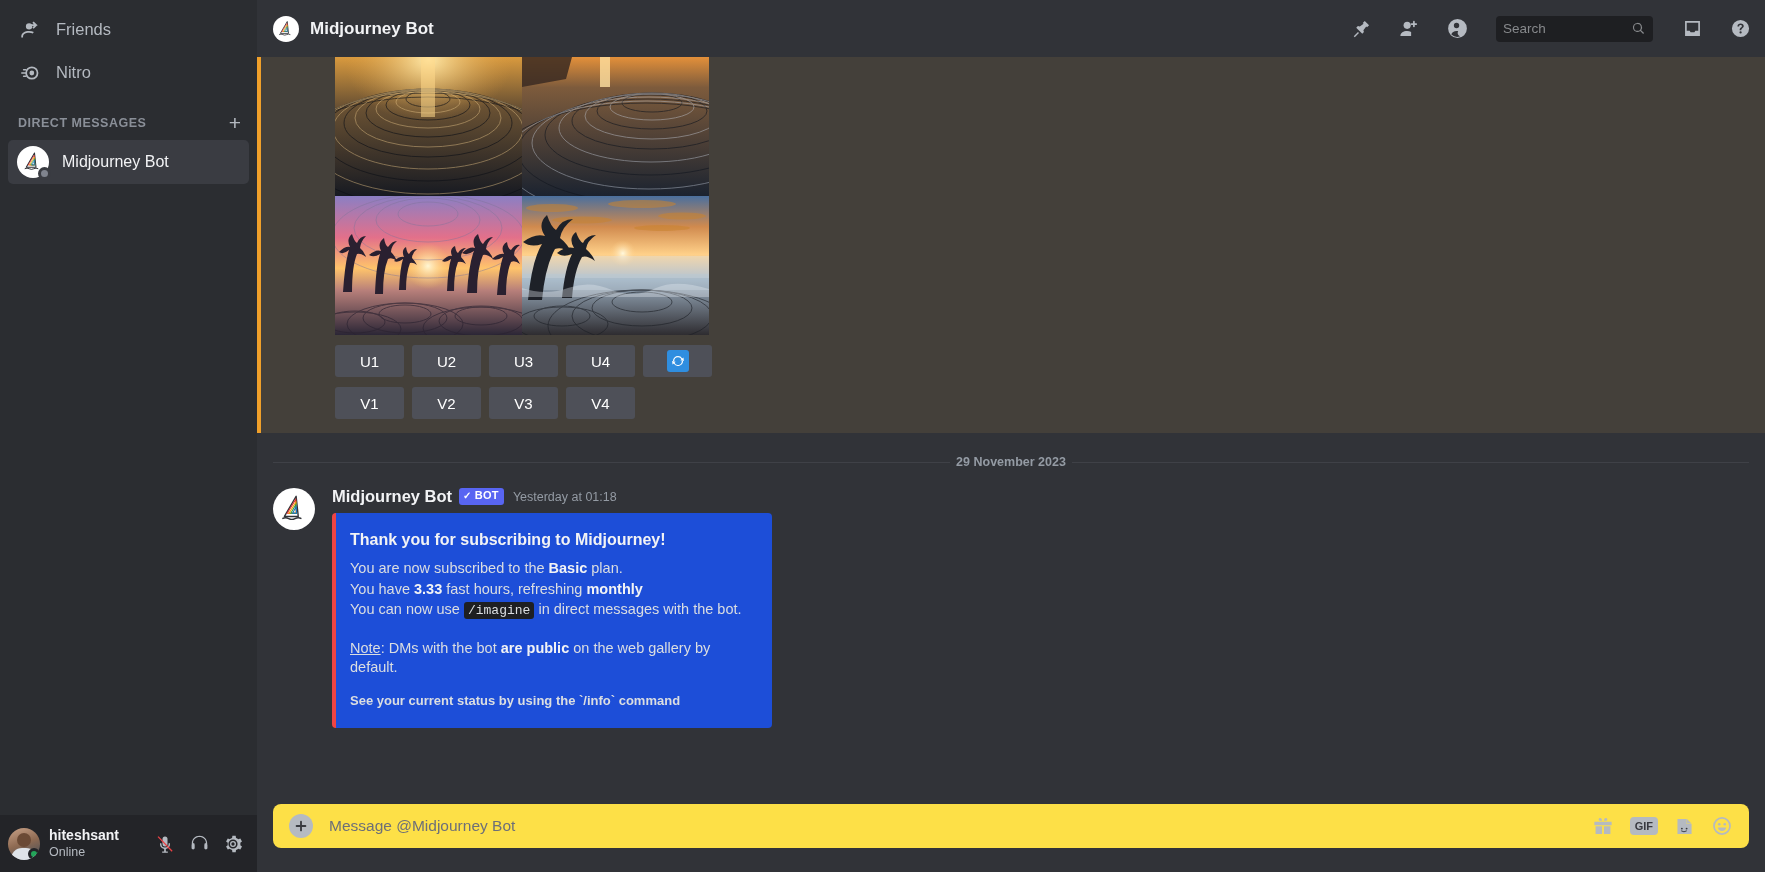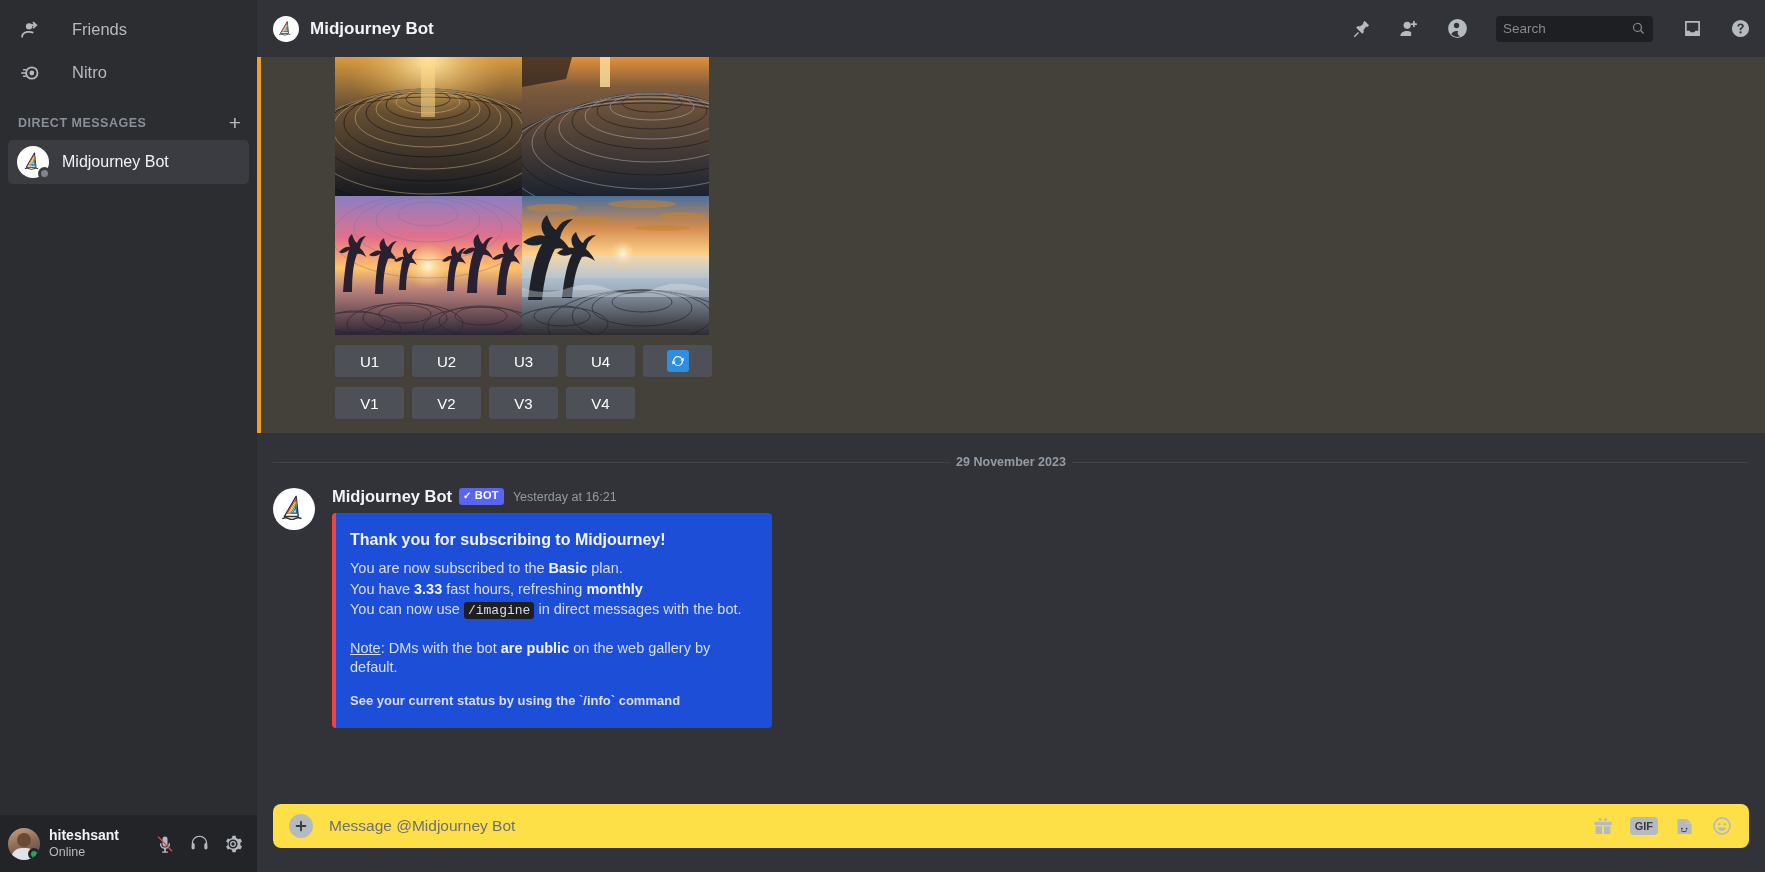--- a/index.html
+++ b/index.html
@@ -28,21 +28,21 @@
     width: 100%; height: 30px;
     background: #1e1f22;
     border-radius: 4px;
     display: flex; align-items: center;
     padding: 0 8px;
     color: #949ba4; font-size: 14.5px;
   }
   .nav-list { padding: 8px 8px 0 8px; }
   .nav-item {
     height: 43px; display: flex; align-items: center;
-    gap: 30px; padding: 0 10px;
+    gap: 14px; padding: 0 10px;
     border-radius: 4px; color: #b4b9c0;
     font-size: 16.5px; cursor: pointer;
   }
   .nav-item .ico { width: 24px; height: 24px; display: flex; align-items: center; justify-content: center; flex: 0 0 24px; }
   .nav-item .ico svg { fill: #b4b9c0; }
 
   .dm-header {
     display: flex; align-items: center; justify-content: space-between;
     padding: 18px 10px 5px 18px;
   }
@@ -538,21 +538,21 @@
             <path d="M5 25 q3-1.6 6 0 q3 1.6 6 0 q3-1.6 6 0" fill="none" stroke="#313338" stroke-width="1.3"></path>
           </svg>
         </span>
         <div class="msg-body">
           <div class="msg-head">
             <span class="msg-author">Midjourney Bot</span>
             <span class="bot-tag">
               <span class="chk">✓</span>
               <span>BOT</span>
             </span>
-            <span class="msg-time">Yesterday at 16:21</span>
+            <span class="msg-time">Yesterday at 01:18</span>
           </div>
 
           <div class="embed">
             <div class="embed-title">Thank you for subscribing to Midjourney!</div>
             <p>
               <span>You are now subscribed to the </span><b>Basic</b><span> plan.</span>
             </p>
             <p>
               <span>You have </span><b>3.33</b><span> fast hours, refreshing </span><b>monthly</b>
             </p>

